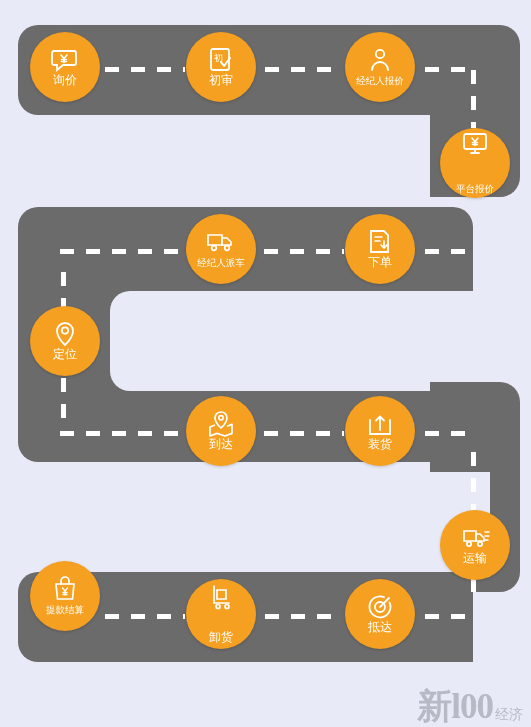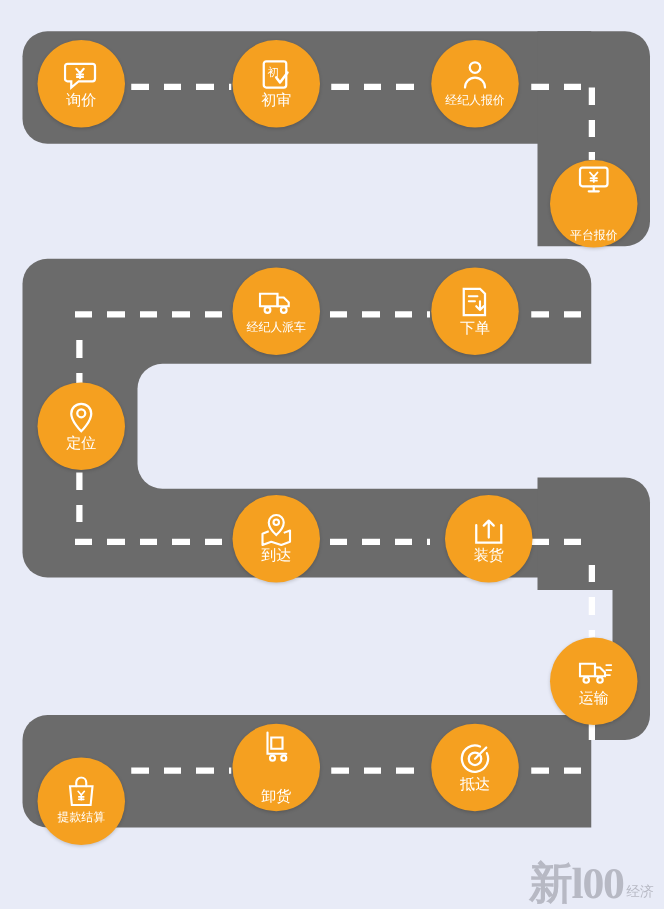--- a/index.html
+++ b/index.html
@@ -141,21 +141,21 @@
   }
   .watermark .wm-big {
     font-family: "Liberation Serif", serif;
     font-size: 35px;
     font-weight: bold;
     letter-spacing: -1px;
     line-height: 32px;
     color: #b7b9c4;
   }
   .watermark .wm-small {
-    font-size: 11px;
+    font-size: 14px;
     line-height: 12px;
     margin-left: 2px;
     margin-bottom: 3px;
     color: #b7b9c4;
   }
 </style>
 </head>
 <body>
 
 <div id="stage">
@@ -268,21 +268,21 @@
     <span class="glyph">
       <svg width="26" height="26" viewBox="0 0 26 26" fill="none" stroke="#fff" stroke-width="1.7">
         <path d="M13 1c-3.3 0-6 2.6-6 5.9 0 4.5 6 10.1 6 10.1s6-5.6 6-10.1C19 3.6 16.3 1 13 1z"></path>
         <circle cx="13" cy="6.8" r="2.2"></circle>
         <path d="M7 14L2 16v9l7-2.6 8 2.6 7-2.6v-9l-5 1.9" stroke-linejoin="round"></path>
       </svg>
     </span>
     <span class="lbl">到达</span>
   </div>
 
-  <div class="node" style="left:356px; top:396px;">
+  <div class="node" style="left:345px; top:396px;">
     <span class="glyph">
       <svg width="24" height="26" viewBox="0 0 24 26" fill="none" stroke="#fff" stroke-width="1.8">
         <path d="M2 9v14h20V9" stroke-linecap="round"></path>
         <path d="M12 19V6M8 9.5l4-4 4 4" stroke-linecap="round" stroke-linejoin="round"></path>
       </svg>
     </span>
     <span class="lbl">装货</span>
   </div>
 
   <div class="node" style="left:440px; top:510px;">
@@ -314,21 +314,21 @@
       <svg width="24" height="26" viewBox="0 0 24 26" fill="none" stroke="#fff" stroke-width="1.7">
         <path d="M5 2v17h15" stroke-linecap="round"></path>
         <path d="M8 6h9v9H8z"></path>
         <circle cx="9" cy="22.5" r="2"></circle>
         <circle cx="18" cy="22.5" r="2"></circle>
       </svg>
     </span>
     <span class="lbl">卸货</span>
   </div>
 
-  <div class="node small" style="left:30px; top:606px;">
+  <div class="node small" style="left:30px; top:561px;">
     <span class="glyph">
       <svg width="24" height="26" viewBox="0 0 24 26" fill="none" stroke="#fff" stroke-width="1.7">
         <path d="M3 8h18l-1.5 15h-15z"></path>
         <path d="M8 8V5a4 4 0 0 1 8 0v3" stroke-linecap="round"></path>
         <path d="M9.5 12l2.5 3 2.5-3M12 15v4M10 16.5h4M10 18.5h4" stroke-width="1.3" stroke-linecap="round"></path>
       </svg>
     </span>
     <span class="lbl">提款结算</span>
   </div>
 

